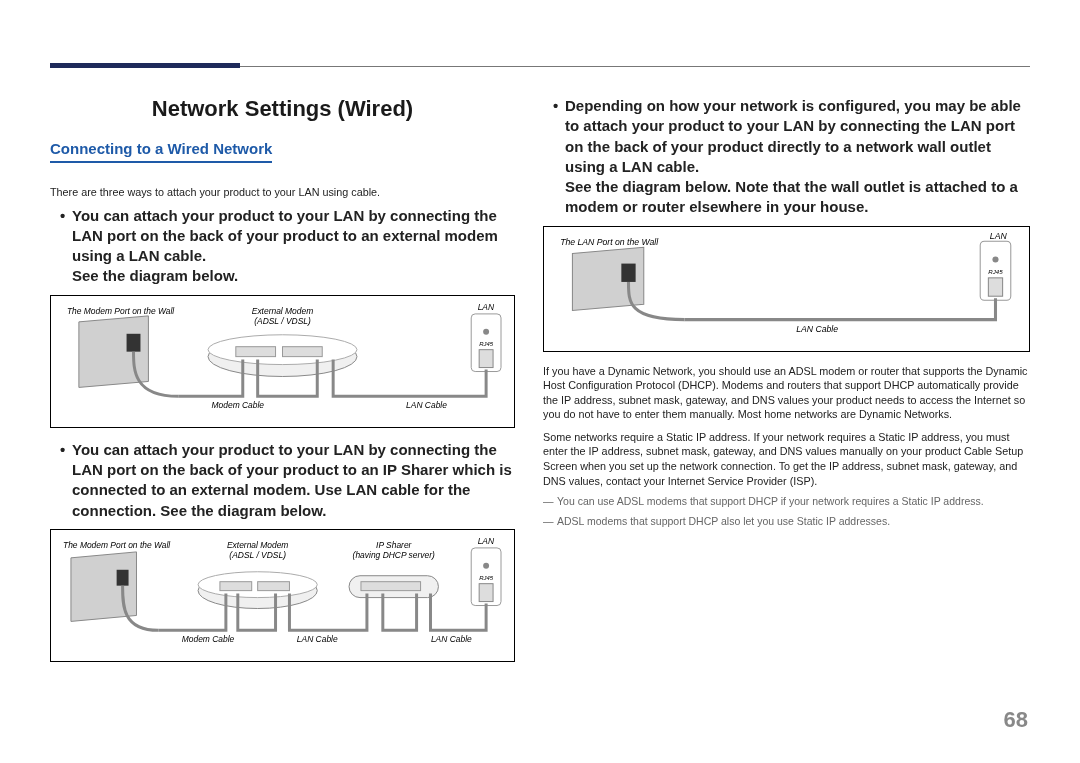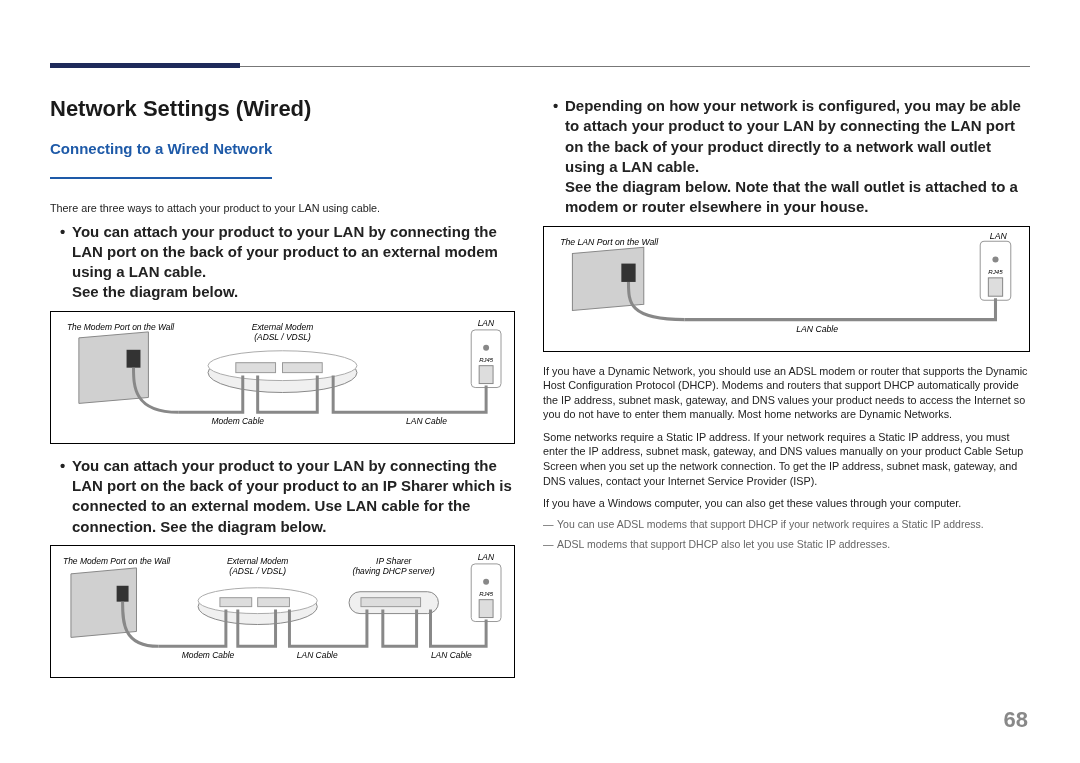--- a/index.html
+++ b/index.html
@@ -33,28 +33,29 @@
   gap: 28px;
   margin-top: 46px;
 }
 .col-left { flex: 0 0 465px; }
 .col-right { flex: 1; }
 h1 {
   font-size: 22px;
   font-weight: bold;
   color: #1a1a1a;
   margin-bottom: 18px;
+  text-align: center;
 }
 h2 {
   font-size: 15px;
   font-weight: bold;
   color: #1e5aa8;
   border-bottom: 2px solid #1e5aa8;
   display: inline-block;
-  padding-bottom: 20px;
+  padding-bottom: 4px;
   margin-bottom: 14px;
 }
 p.body {
   font-size: 10.8px;
   line-height: 1.35;
   margin-bottom: 6px;
   margin-top: 8px;
 }
 ul.body {
   font-size: 15px;
@@ -221,21 +222,20 @@
         <rect x="428" y="44" width="14" height="18" fill="#ddd" stroke="#888"></rect>
         <text x="446" y="6" font-size="8.5" text-anchor="end">LAN</text>
         <text x="435" y="40" font-size="6" text-anchor="middle">RJ45</text>
         <path d="M130,85 L435,85 L435,64" stroke="#888" stroke-width="3" fill="none"></path>
         <text x="260" y="97" font-size="8.5" text-anchor="middle">LAN Cable</text>
       </svg>
     </div>
 
     <p class="body">If you have a Dynamic Network, you should use an ADSL modem or router that supports the Dynamic Host Configuration Protocol (DHCP). Modems and routers that support DHCP automatically provide the IP address, subnet mask, gateway, and DNS values your product needs to access the Internet so you do not have to enter them manually. Most home networks are Dynamic Networks.</p>
     <p class="body">Some networks require a Static IP address. If your network requires a Static IP address, you must enter the IP address, subnet mask, gateway, and DNS values manually on your product Cable Setup Screen when you set up the network connection. To get the IP address, subnet mask, gateway, and DNS values, contact your Internet Service Provider (ISP).</p>
-    <p class="body">If you have a Windows computer, you can also get these values through your computer.</p>
 
     <div class="dash-note">
       <span>You can use ADSL modems that support DHCP if your network requires a Static IP address.</span>
     </div>
     <div class="dash-note">
       <span>ADSL modems that support DHCP also let you use Static IP addresses.</span>
     </div>
   </div>
 </div>
 

